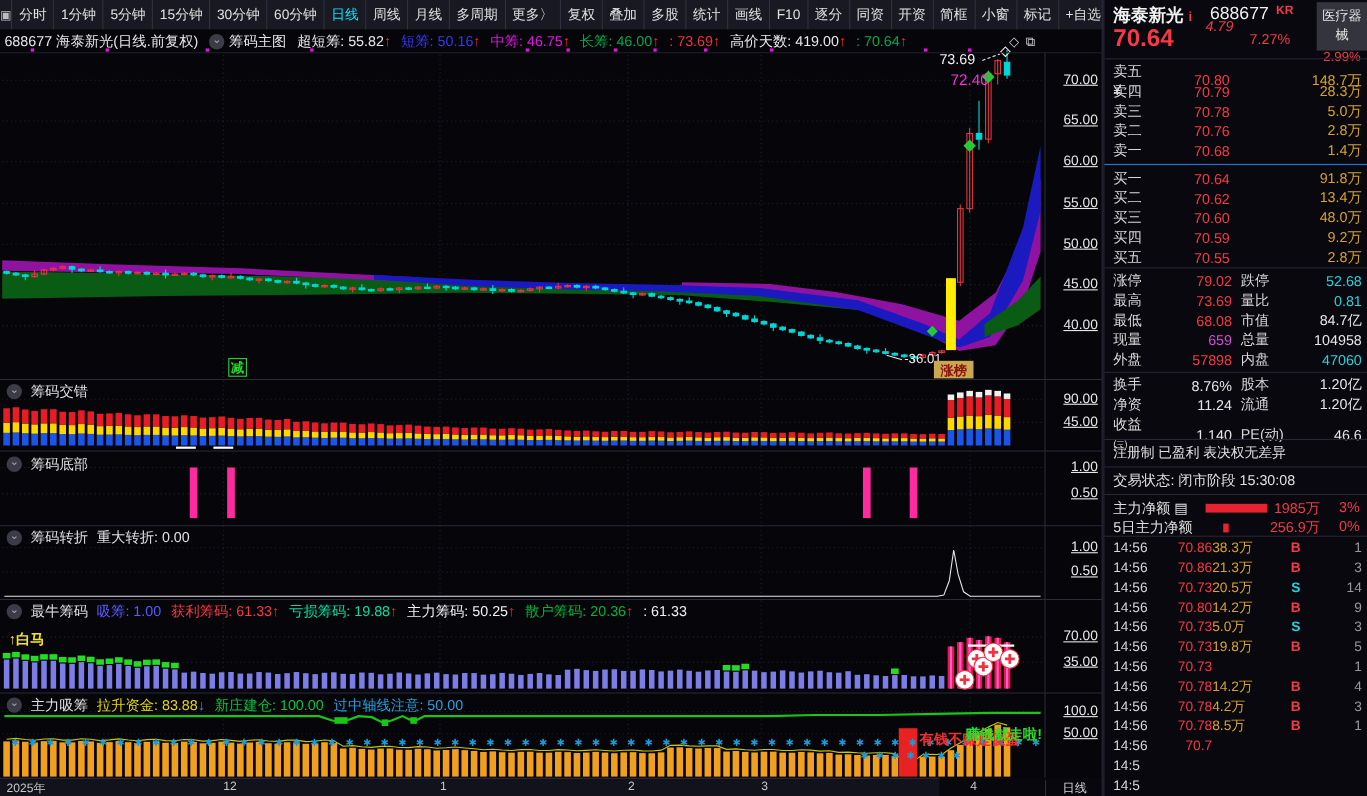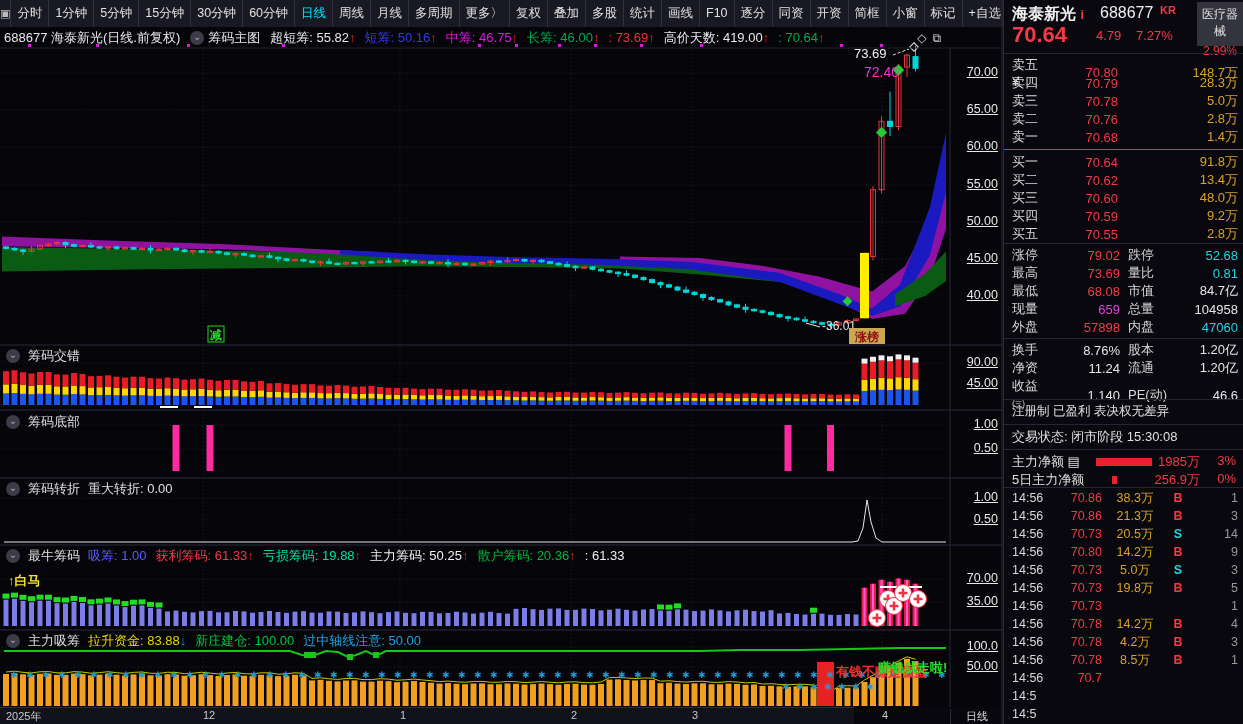--- a/index.html
+++ b/index.html
@@ -31,42 +31,42 @@
   .sb-sep{position:absolute;left:0;width:240px;height:1px;background:#262634;}
   .sb-sep.blue{background:#2277dd;}
   .t-name{position:absolute;left:8px;top:4px;font-size:16px;font-weight:bold;color:#f0f0f0;}
   .t-info{color:#f43a46;font-weight:bold;font-size:12px;}
   .t-code{position:absolute;left:96px;top:4px;font-size:16px;color:#f0f0f0;}
   .t-mkt{position:absolute;left:156px;top:4px;color:#f43a46;font-size:11px;font-weight:bold;}
   .t-ind{position:absolute;left:193px;top:2px;width:46px;height:44px;background:#34343f;text-align:center;}
   .t-ind .n{display:block;font-size:12px;color:#e2e2e2;margin-top:4px;}
   .t-ind .p{display:block;font-size:12px;color:#f43a46;margin-top:4px;}
   .t-price{position:absolute;left:8px;top:22px;font-size:22px;font-weight:bold;color:#f43a46;}
-  .t-chg{position:absolute;left:92px;top:28px;color:#f43a46;font-size:13px;}
+  .t-chg{position:absolute;left:92px;top:16px;color:#f43a46;font-size:13px;font-style:italic;}
   .t-chgp{position:absolute;left:132px;top:28px;color:#f43a46;font-size:13px;}
   .book-row,.st-row,.trade-row{position:absolute;left:0;width:240px;height:18px;display:grid;align-items:center;}
   .book-row{grid-template-columns:40px 74px 1fr;}
   .book-row .bl{padding-left:8px;color:#d8d8d8;}
   .book-row .bp{text-align:right;color:#f43a46;}
   .book-row .bv{text-align:right;padding-right:6px;color:#d9a326;}
   .st-row{grid-template-columns:44px 72px 50px 1fr;}
   .st-row .sl{padding-left:8px;color:#d8d8d8;}
   .st-row .sv{text-align:right;}
   .st-row .sv2{text-align:right;padding-right:6px;}
   .c-red{color:#f43a46;} .c-cyan{color:#1fd3e0;} .c-wht{color:#e6e6e6;} .c-mag{color:#d84bd8;}
   .sb-line{position:absolute;left:8px;color:#e0e0e0;}
   .flow-row{position:absolute;left:0;width:240px;height:18px;}
   .flow-row .fl{position:absolute;left:8px;color:#e0e0e0;}
   .flow-row .fbar{position:absolute;top:5px;height:8px;background:#e82230;}
   .flow-row .fv{position:absolute;right:44px;color:#f43a46;}
   .flow-row .fp{position:absolute;right:8px;color:#f43a46;}
   .trade-row{grid-template-columns:46px 52px 66px 20px 1fr;font-size:12.5px;}
   .trade-row .tt{padding-left:8px;color:#d8d8d8;}
   .trade-row .tp{text-align:right;color:#f43a46;}
-  .trade-row .tv{text-align:center;color:#d9a326;}
+  .trade-row .tv{text-align:left;color:#d9a326;}
   .trade-row .ts{text-align:center;font-weight:bold;}
   .trade-row .tc{text-align:right;padding-right:6px;color:#999;}
   
   .logo{position:absolute;left:1097px;top:641px;width:144px;height:81px;background:#000;border:2px solid #e8e8e8;border-radius:3px;z-index:30;box-sizing:border-box;}
   .petal{position:absolute;width:13px;height:22px;border-radius:50%;left:19px;top:18px;transform-origin:50% 100%;opacity:.95;}
   .l-core{position:absolute;left:22px;top:36px;width:8px;height:8px;border-radius:50%;background:#fff;}
   .l-t1{position:absolute;left:50px;top:22px;font-size:15px;font-weight:bold;color:#ff8c1e;text-shadow:1px 1px 0 #5a1000;}
   .l-t2{position:absolute;left:50px;top:46px;font-size:11.5px;font-weight:bold;color:#ffd700;}
 </style>
 </head>

